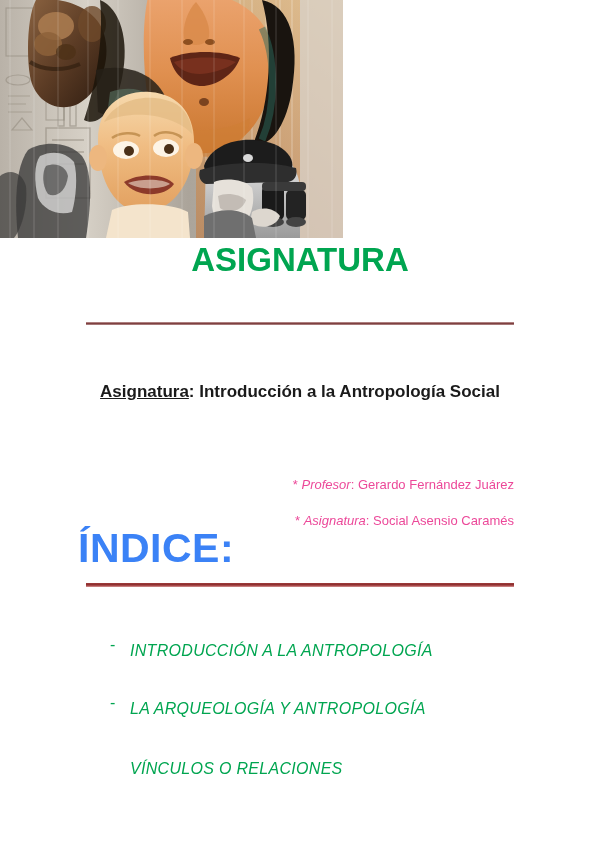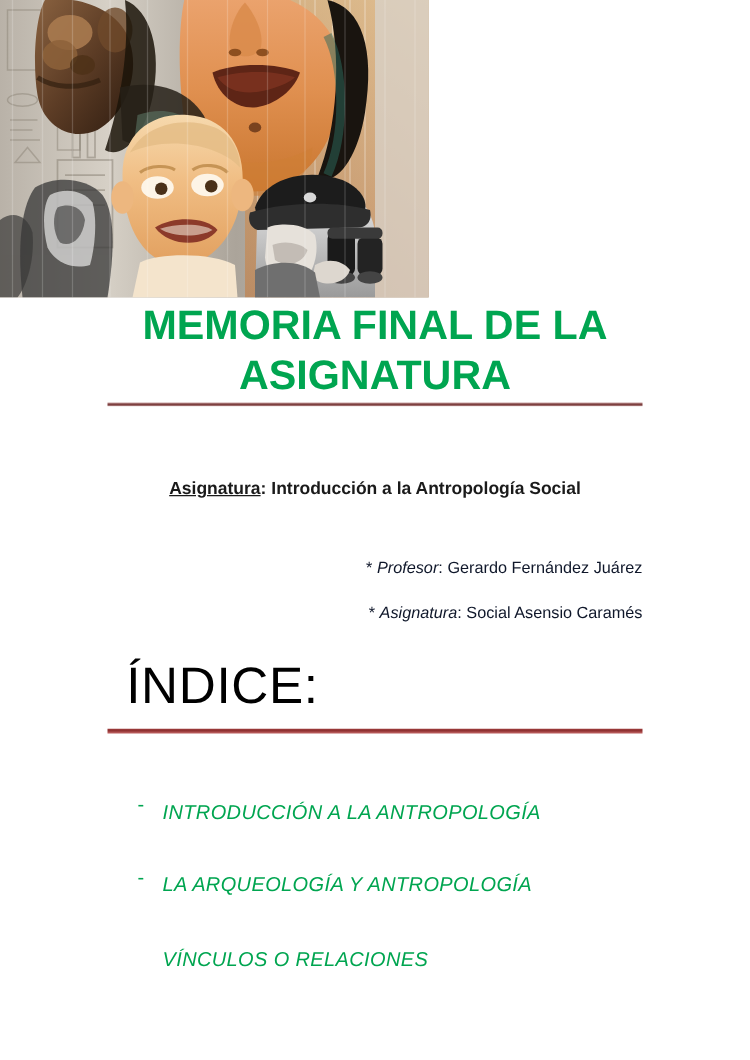--- a/index.html
+++ b/index.html
@@ -54,49 +54,49 @@
     height: 4px;
     background: linear-gradient(to bottom, #9e3b3b 0%, #8e3030 40%, #b35656 75%, #d9a3a3 100%);
   }
 
   .subject-line {
     position: absolute;
     left: 86px;
     top: 382px;
     width: 428px;
     text-align: center;
-    font-size: 14px;
+    font-size: 17px;
     font-weight: bold;
     color: #1a1a1a;
     white-space: nowrap;
   }
   .subject-line .lbl { text-decoration: underline; }
 
   .credit {
     position: absolute;
     width: 428px;
     left: 86px;
     text-align: right;
     font-size: 13px;
-    color: #0f172a;
+    color: #ec4899;
+    margin-top: 31px;
   }
   .credit .role { font-style: italic; }
   .credit.credit-prof { top: 446px; }
   .credit.credit-student { top: 482px; }
 
   .index-title {
     position: absolute;
     left: 78px;
     top: 524px;
-    color: #000000;
+    color: #3b82f6;
     font-size: 41px;
-    font-weight: normal;
+    font-weight: bold;
     line-height: 48px;
     letter-spacing: 0.5px;
-    margin-left: 23px;
   }
 
   
   #index-list {
     position: absolute;
     left: 110px;
     top: 636px;
     width: 404px;
     color: #00a550;
     font-size: 16px;
@@ -257,21 +257,20 @@
       <path d="M0 176 C10 168 22 172 26 186 C28 206 22 228 14 238 L0 238 Z" fill="#2c2c2c" opacity="0.7"></path>
     </g>
 
     <g opacity="0.18" stroke="#ffffff" stroke-width="1">
       <path d="M10 0 v238 M34 0 v238 M58 0 v238 M88 0 v238 M118 0 v238 M150 0 v238 M182 0 v238 M214 0 v238 M244 0 v238 M276 0 v238 M308 0 v238 M332 0 v238"></path>
     </g>
   </svg>
 </div>
 
 <div class="doc-title">
-  <div>MEMORIA FINAL DE LA</div>
   <div>ASIGNATURA</div>
 </div>
 
 <div class="rule rule-1"></div>
 
 <div class="subject-line">
   <span class="lbl">Asignatura</span><span>:</span>
   <span>Introducción a la Antropología Social</span>
 </div>
 

